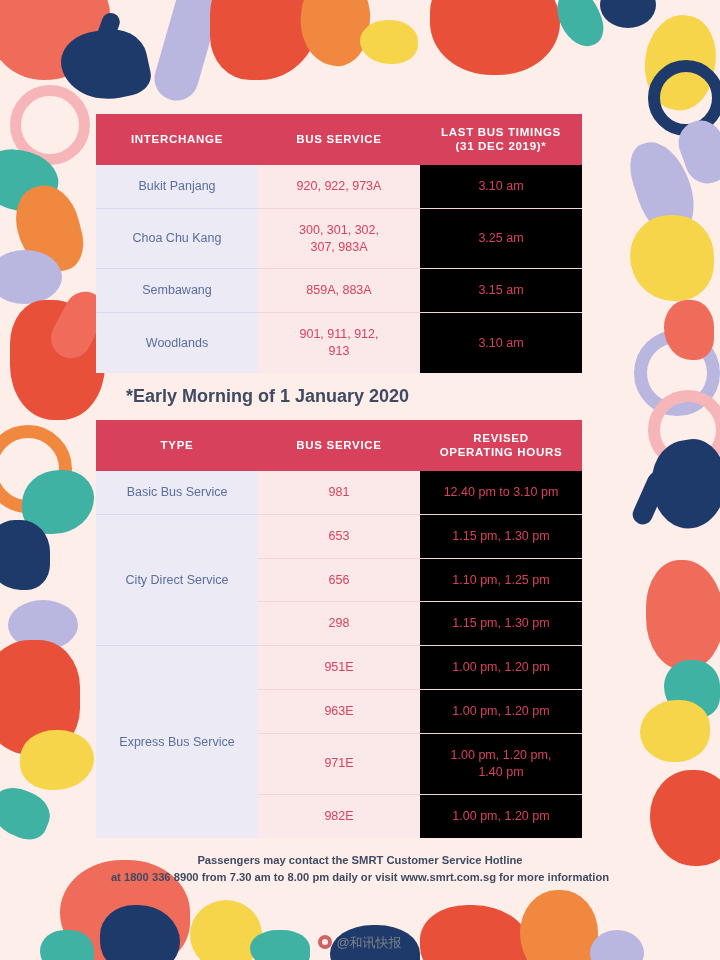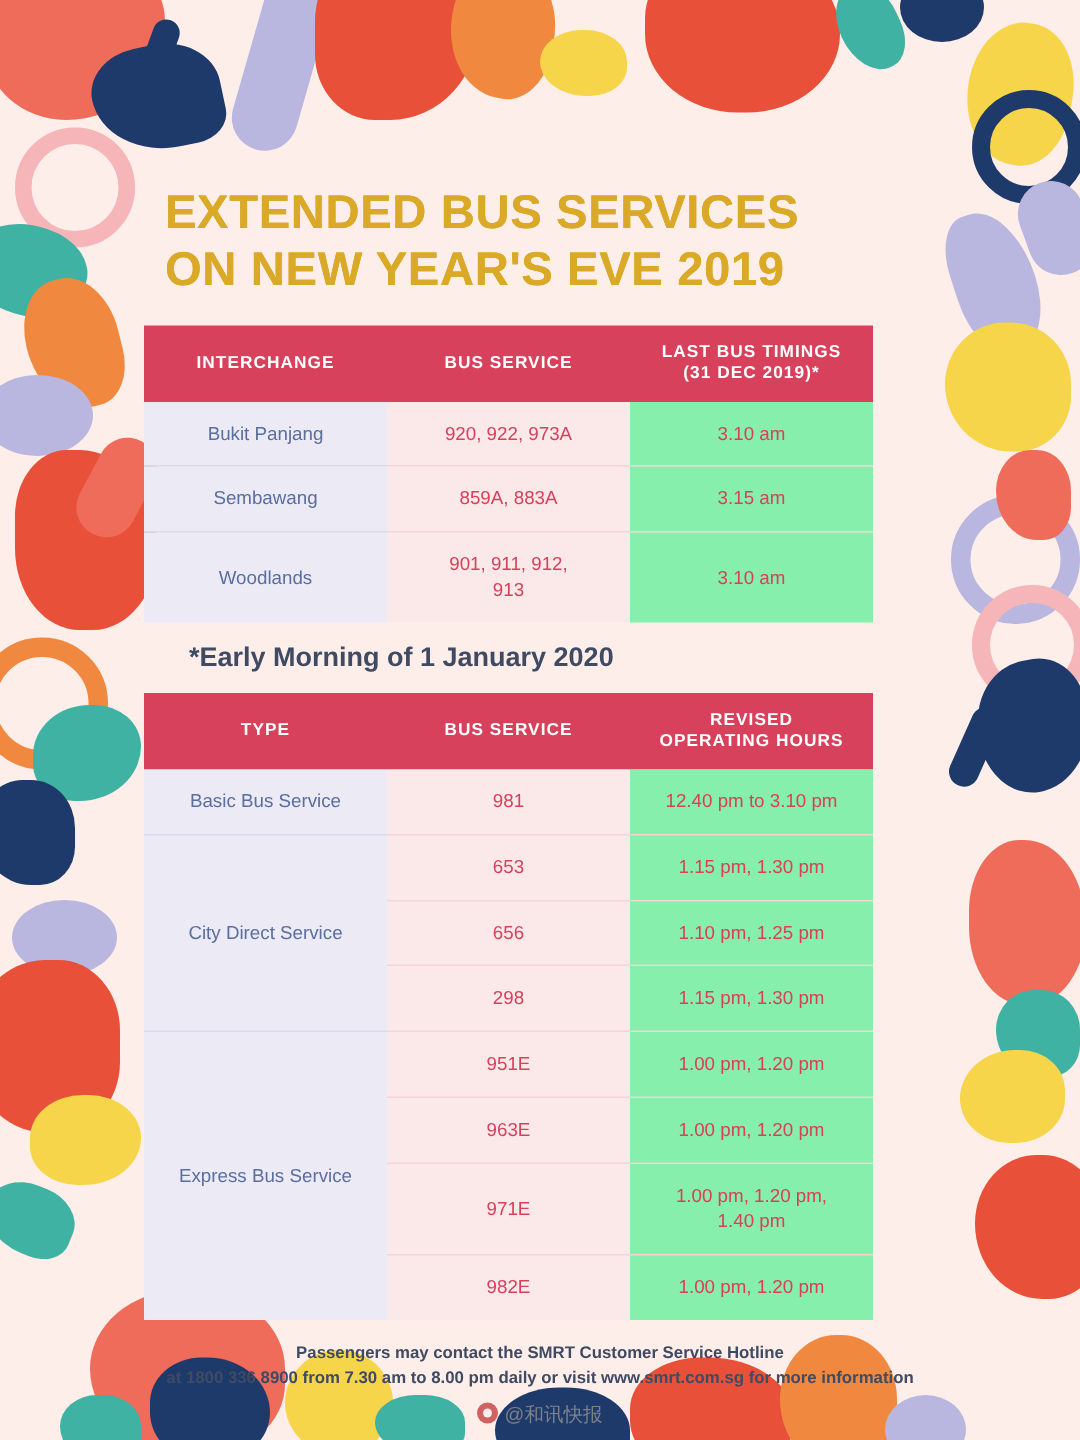--- a/index.html
+++ b/index.html
@@ -77,21 +77,21 @@
   }
   tbody td {
     font-size: 12.5px;
     text-align: center;
     padding: 13px 19px;
     color: #4b5c86;
     line-height: 1.35;
   }
   .col-a { background: #eceaf4; color: #5a6ea0; }
   .col-b { background: #fbe9ea; color: #d8415c; }
-  .col-c { background: #86efac; color: #d8415c; }
+  .col-c { background: #000000; color: #d8415c; }
   tbody tr td.col-a { border-bottom: 1px solid #dcd9ec; }
   tbody tr td.col-b { border-bottom: 1px solid #f3d5d8; }
   tbody tr td.col-c { border-bottom: 1px solid #f3d5d8; }
   tbody tr:last-child td { border-bottom: none; }
 
   .note {
     font-size: 18px;
     font-weight: bold;
     color: #3f4a63;
     margin: 13px 0 13px 30px;
@@ -197,24 +197,20 @@
     <div class="deco blob-teal" style="left:250px;top:930px;width:60px;height:40px;border-radius:50% 50% 40% 60%;"></div>
     <div class="deco blob-navy" style="left:330px;top:925px;width:90px;height:60px;border-radius:50% 50% 45% 55%;"></div>
     <div class="deco blob-red" style="left:420px;top:905px;width:110px;height:80px;border-radius:45% 55% 50% 50%;"></div>
     <div class="deco blob-orange" style="left:520px;top:890px;width:78px;height:90px;border-radius:50% 50% 45% 55%;"></div>
     <div class="deco blob-purple" style="left:590px;top:930px;width:54px;height:46px;border-radius:50%;"></div>
     <div class="deco blob-teal" style="left:40px;top:930px;width:54px;height:46px;border-radius:50% 50% 40% 60%;"></div>
   </div>
 
   <div class="content">
 
-    <h1 class="title">
-      <span>EXTENDED BUS SERVICES</span>
-      <span>ON NEW YEAR'S EVE 2019</span>
-    </h1>
 
     <table style="margin-top:18px;">
       <colgroup>
         <col style="width:162px;">
         <col style="width:162px;">
         <col style="width:162px;">
       </colgroup>
       <thead>
         <tr>
           <th>INTERCHANGE</th>
@@ -225,20 +221,26 @@
           </th>
         </tr>
       </thead>
       <tbody>
         <tr>
           <td class="col-a">Bukit Panjang</td>
           <td class="col-b">920, 922, 973A</td>
           <td class="col-c">3.10 am</td>
         </tr>
         <tr>
+          <td class="col-a">Choa Chu Kang</td>
+          <td class="col-b" style="white-space:pre-line;">300, 301, 302,
+307, 983A</td>
+          <td class="col-c">3.25 am</td>
+        </tr>
+        <tr>
           <td class="col-a">Sembawang</td>
           <td class="col-b">859A, 883A</td>
           <td class="col-c">3.15 am</td>
         </tr>
         <tr>
           <td class="col-a">Woodlands</td>
           <td class="col-b" style="white-space:pre-line;">901, 911, 912,
 913</td>
           <td class="col-c">3.10 am</td>
         </tr>

